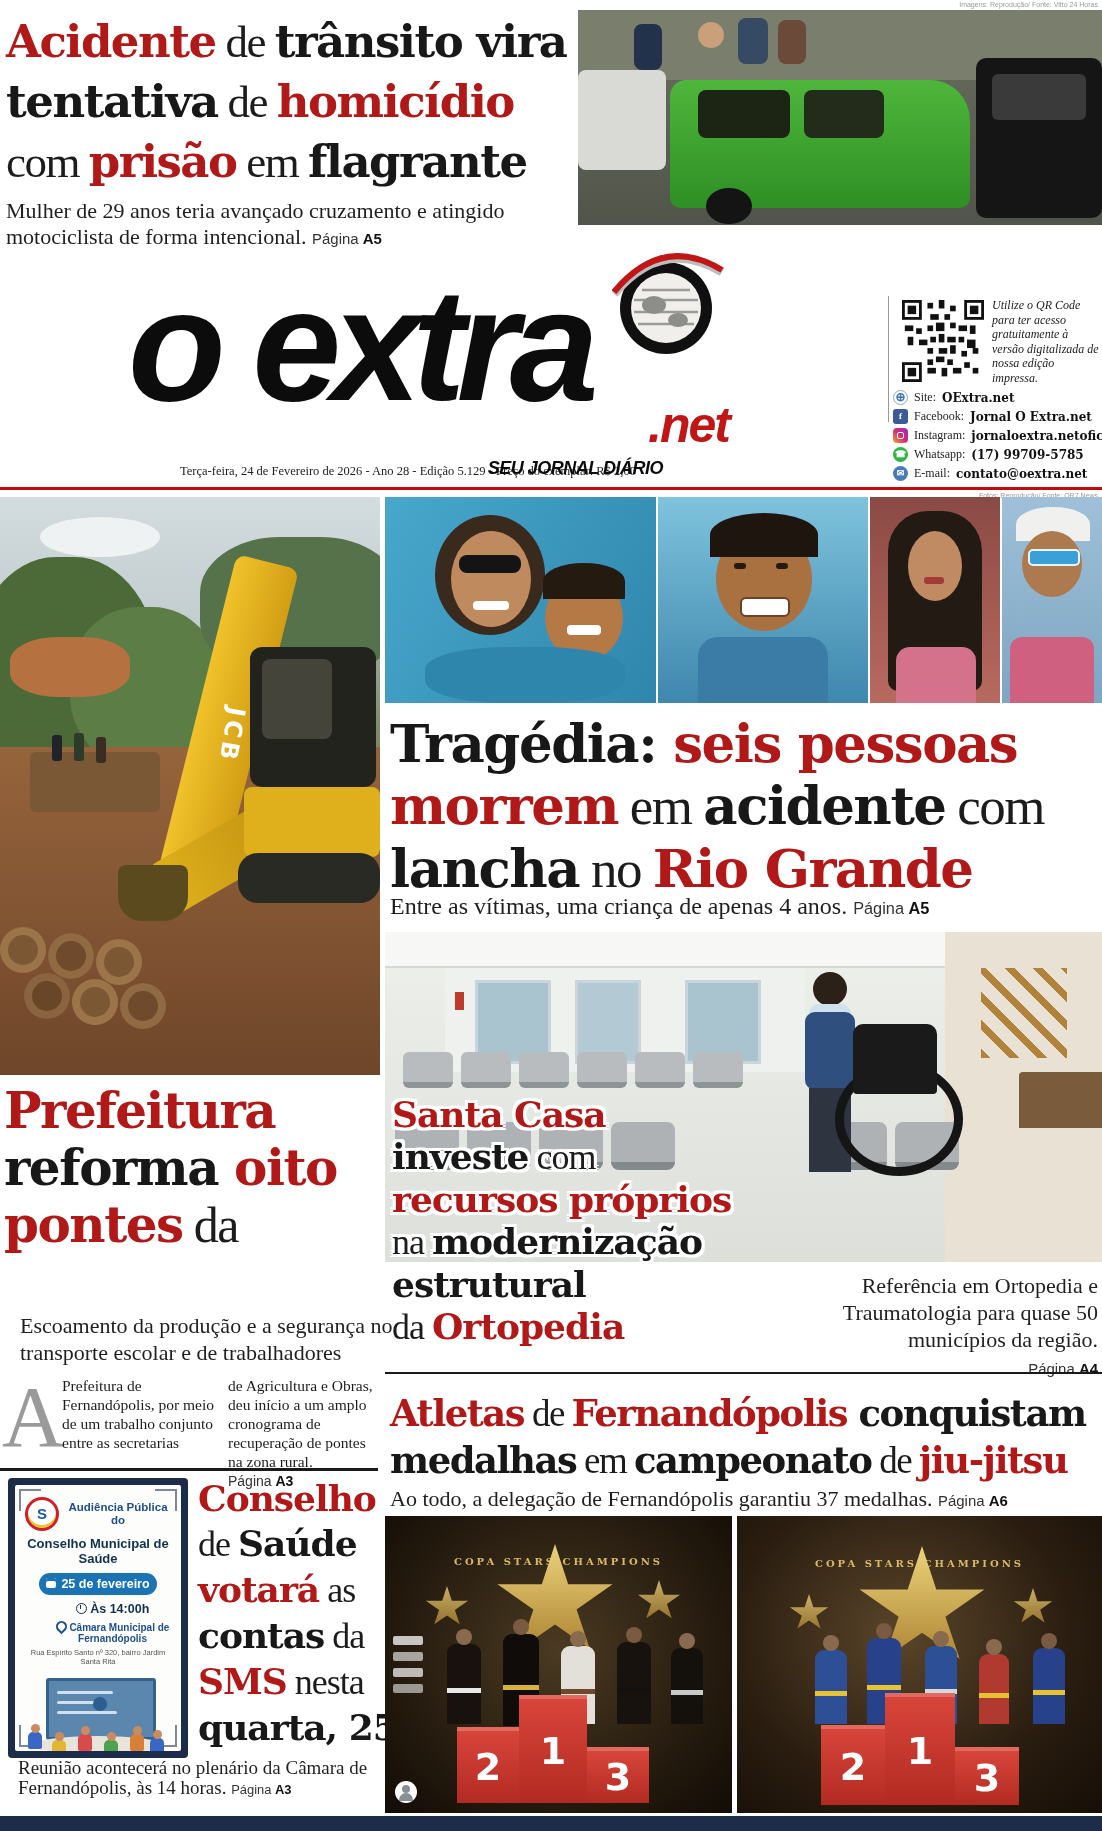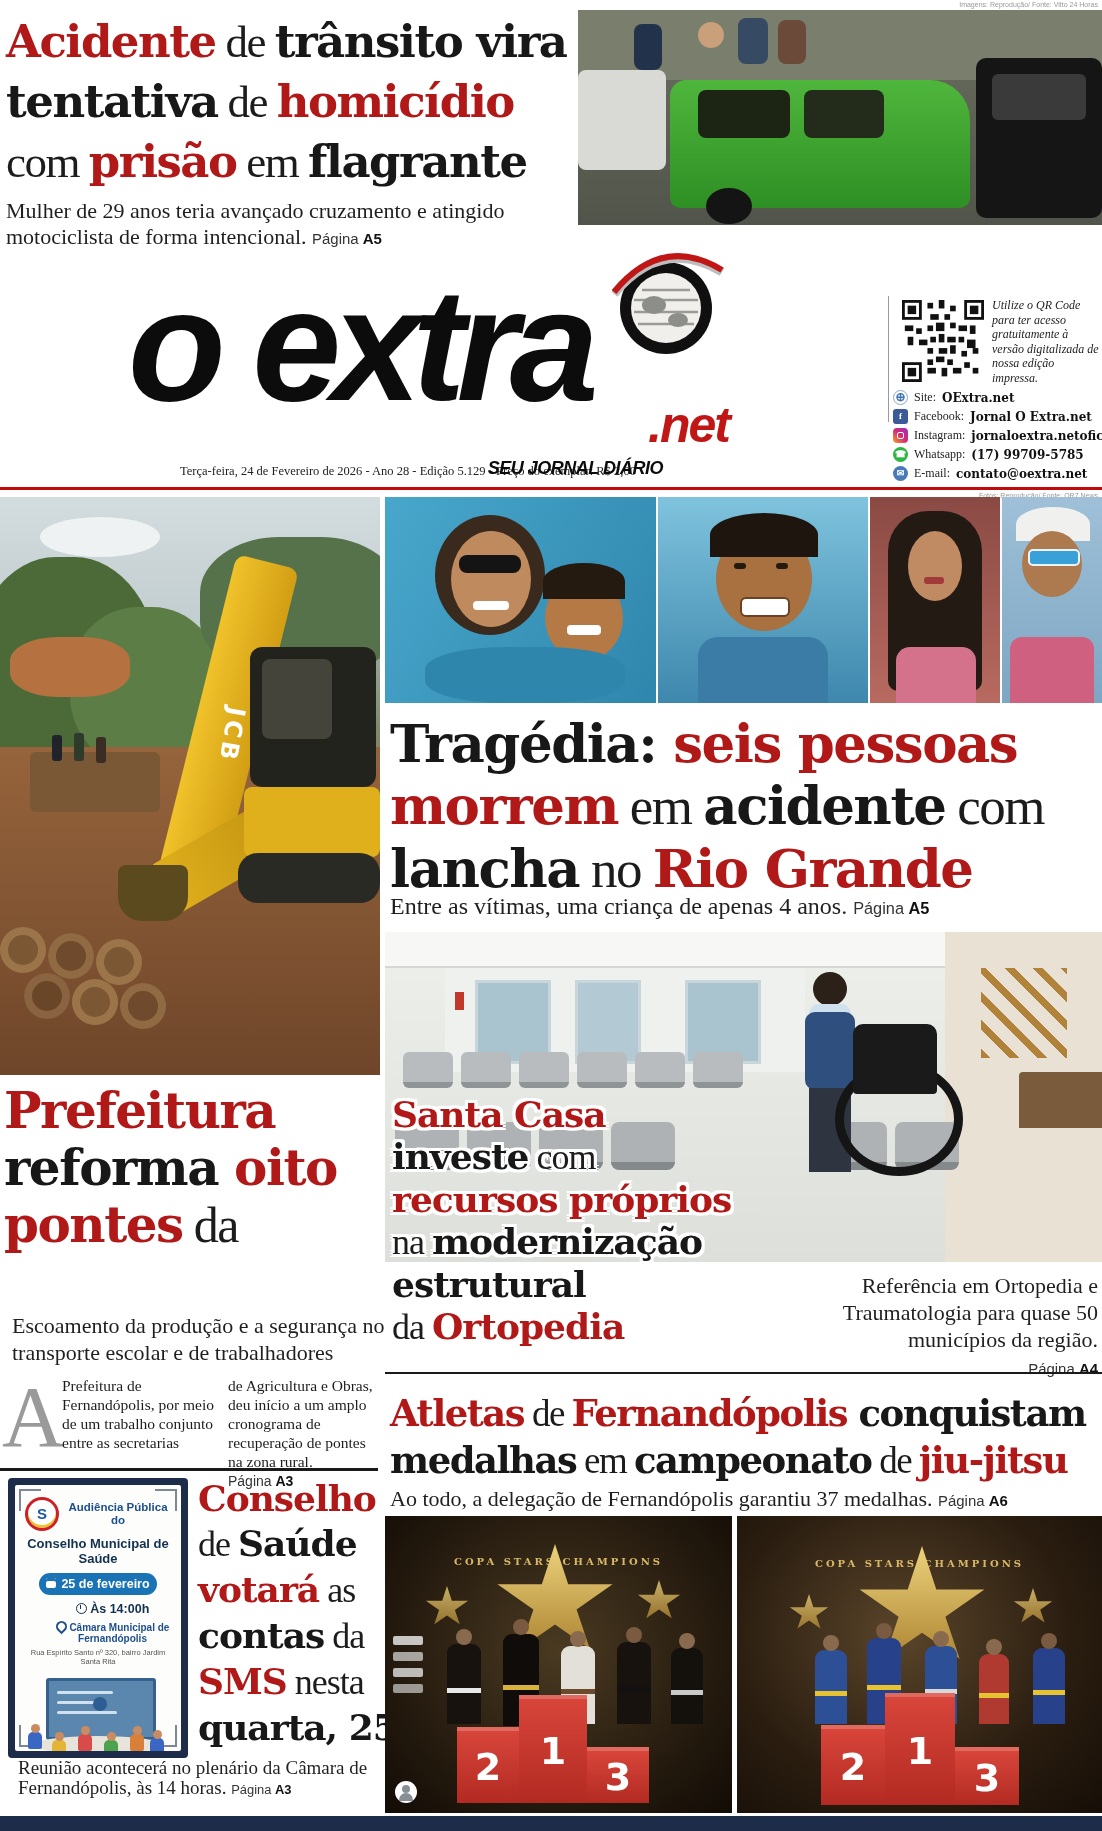--- a/index.html
+++ b/index.html
@@ -333,21 +333,21 @@
   <div class="abs hl hl-santa" style="left:392px;top:1093px;"><span class="seg-red">Santa Casa</span><br><span class="seg-black">investe</span><span class="seg-plain"> com</span><br><span class="seg-red">recursos próprios</span><br><span class="seg-plain">na </span><span class="seg-black">modernização</span><br><span class="seg-black">estrutural</span><br><span class="seg-plain">da </span><span class="seg-red">Ortopedia</span></div>
   <div class="abs subhead" style="left:742px;top:1272px;width:356px;font-size:22px;line-height:27px;text-align:right;">
     <span>Referência em Ortopedia e Traumatologia para quase 50 municípios da região.</span><br>
     <span class="pageref">
       <span>Página</span>
       <b>A4</b></span>
   </div>
   <div class="blackrule" style="left:385px;top:1372px;width:717px;height:2px;"></div>
 
   <div class="abs hl hl-pref" style="left:4px;top:1082px;width:378px;"><span class="seg-red">Prefeitura</span><br><span class="seg-black">reforma</span><span class="seg-red"> oito</span><br><span class="seg-red">pontes</span><span class="seg-plain"> da</span><br></div>
-  <div class="abs subhead" style="left:12px;top:1312px;width:378px;font-size:22px;line-height:27px;">Escoamento da produção e a segurança no transporte escolar e de trabalhadores</div>
+  <div class="abs subhead" style="left:20px;top:1312px;width:378px;font-size:22px;line-height:27px;">Escoamento da produção e a segurança no transporte escolar e de trabalhadores</div>
   <div class="abs dropcap" style="left:2px;top:1382px;">A</div>
   <div class="abs bodytxt" style="left:62px;top:1376px;width:156px;">Prefeitura de Fernandópolis, por meio de um trabalho conjunto entre as secretarias</div>
   <div class="abs bodytxt" style="left:228px;top:1376px;width:156px;">
     <span>de Agricultura e Obras, deu início a um amplo cronograma de recuperação de pontes na zona rural.</span><br>
     <span class="pageref" style="font-size:14px;margin-top:46px;">
       <span>Página</span>
       <b>A3</b></span>
   </div>
   <div class="blackrule" style="left:0;top:1468px;width:378px;height:3px;"></div>
 

